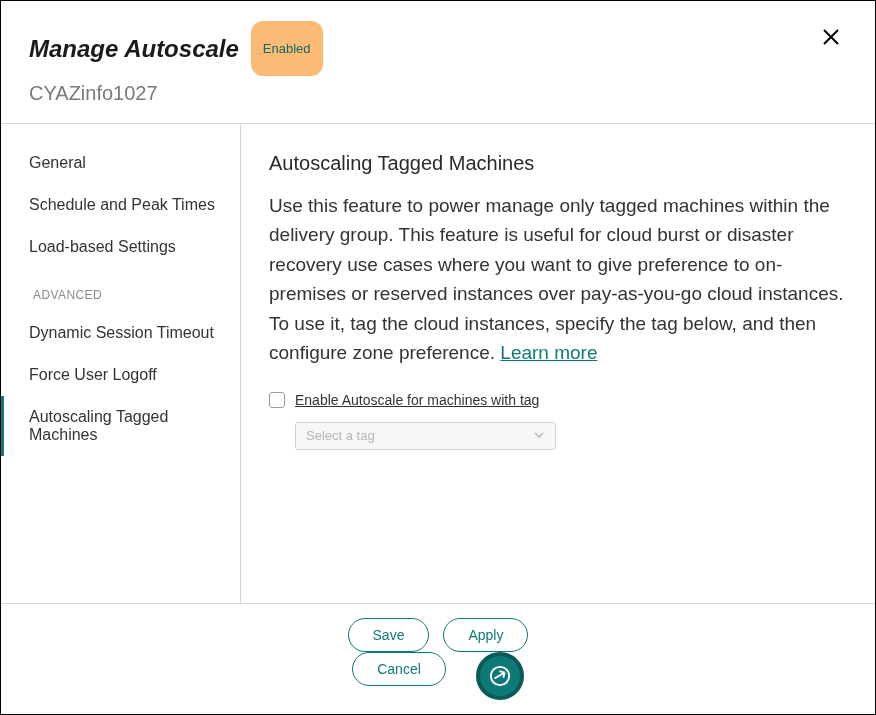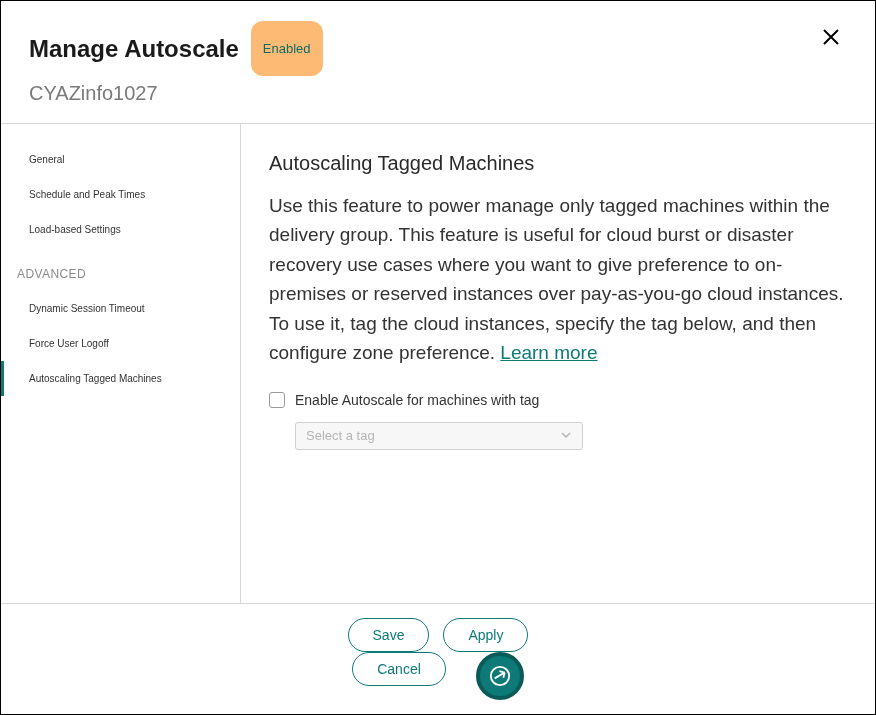--- a/index.html
+++ b/index.html
@@ -15,21 +15,21 @@
     }
     .header {
       padding: 20px 28px 18px 28px;
       border-bottom: 1px solid #d8d8d8;
       display: flex;
       justify-content: space-between;
       align-items: flex-start;
     }
     .header-left { display: flex; flex-direction: column; gap: 6px; }
     .title-row { display: flex; align-items: center; gap: 12px; }
-    .page-title { font-size: 24px; font-weight: 600; color: #1a1a1a; }
+    .page-title { font-size: 24px; font-weight: 600; color: #1a1a1a; font-style: italic; }
     .status-badge {
       background: #fdba74;
       color: #0f6b66;
       font-size: 13px;
       padding: 20px 12px;
       border-radius: 12px;
       font-weight: 500;
     }
     .subtitle { font-size: 20px; color: #7a7a7a; }
     .close-icon { cursor: pointer; padding: 6px; color:#000; }
@@ -38,55 +38,55 @@
       flex: 1;
       min-height: 0;
     }
     .sidebar {
       width: 240px;
       border-right: 1px solid #d8d8d8;
       padding-top: 18px;
     }
     .sidebar-item {
       padding: 12px 24px 12px 28px;
-      font-size: 10px;
+      font-size: 16px;
       color: #333;
       cursor: pointer;
     }
     .sidebar-item.active {
       border-left: 3px solid #0d7a78;
       padding-left: 25px;
       font-weight: 400;
     }
     .sidebar-section-label {
-      padding: 20px 28px 10px 16px;
+      padding: 20px 28px 10px 32px;
       font-size: 12px;
       color: #8a8a8a;
       letter-spacing: 0.4px;
     }
     .content {
       flex: 1;
       padding: 28px 28px 20px 28px;
       overflow: auto;
     }
     .content-title { font-size: 20px; font-weight: 400; color: #2a2a2a; margin-bottom: 16px; }
     .content-desc { font-size: 19px; line-height: 1.55; color: #333; margin-bottom: 24px; }
     .learn-more { color: #0d7a78; text-decoration: underline; cursor: pointer; }
     .checkbox-row { display: flex; align-items: center; gap: 10px; margin-bottom: 14px; }
     .checkbox {
       width: 16px; height: 16px;
       border: 1.5px solid #9a9a9a;
       border-radius: 3px;
       background: #fff;
       cursor: pointer;
     }
-    .checkbox-label { font-size: 14px; color: #333; }
+    .checkbox-label { font-size: 14px; color: #333; text-decoration: underline; }
     .tag-select {
       margin-left: 26px;
-      width: 288px;
+      width: 261px;
       height: 28px;
       border: 1px solid #cfcfcf;
       border-radius: 3px;
       background: #f7f7f7;
       display: flex;
       align-items: center;
       justify-content: space-between;
       padding: 0 10px;
       cursor: not-allowed;
     }

